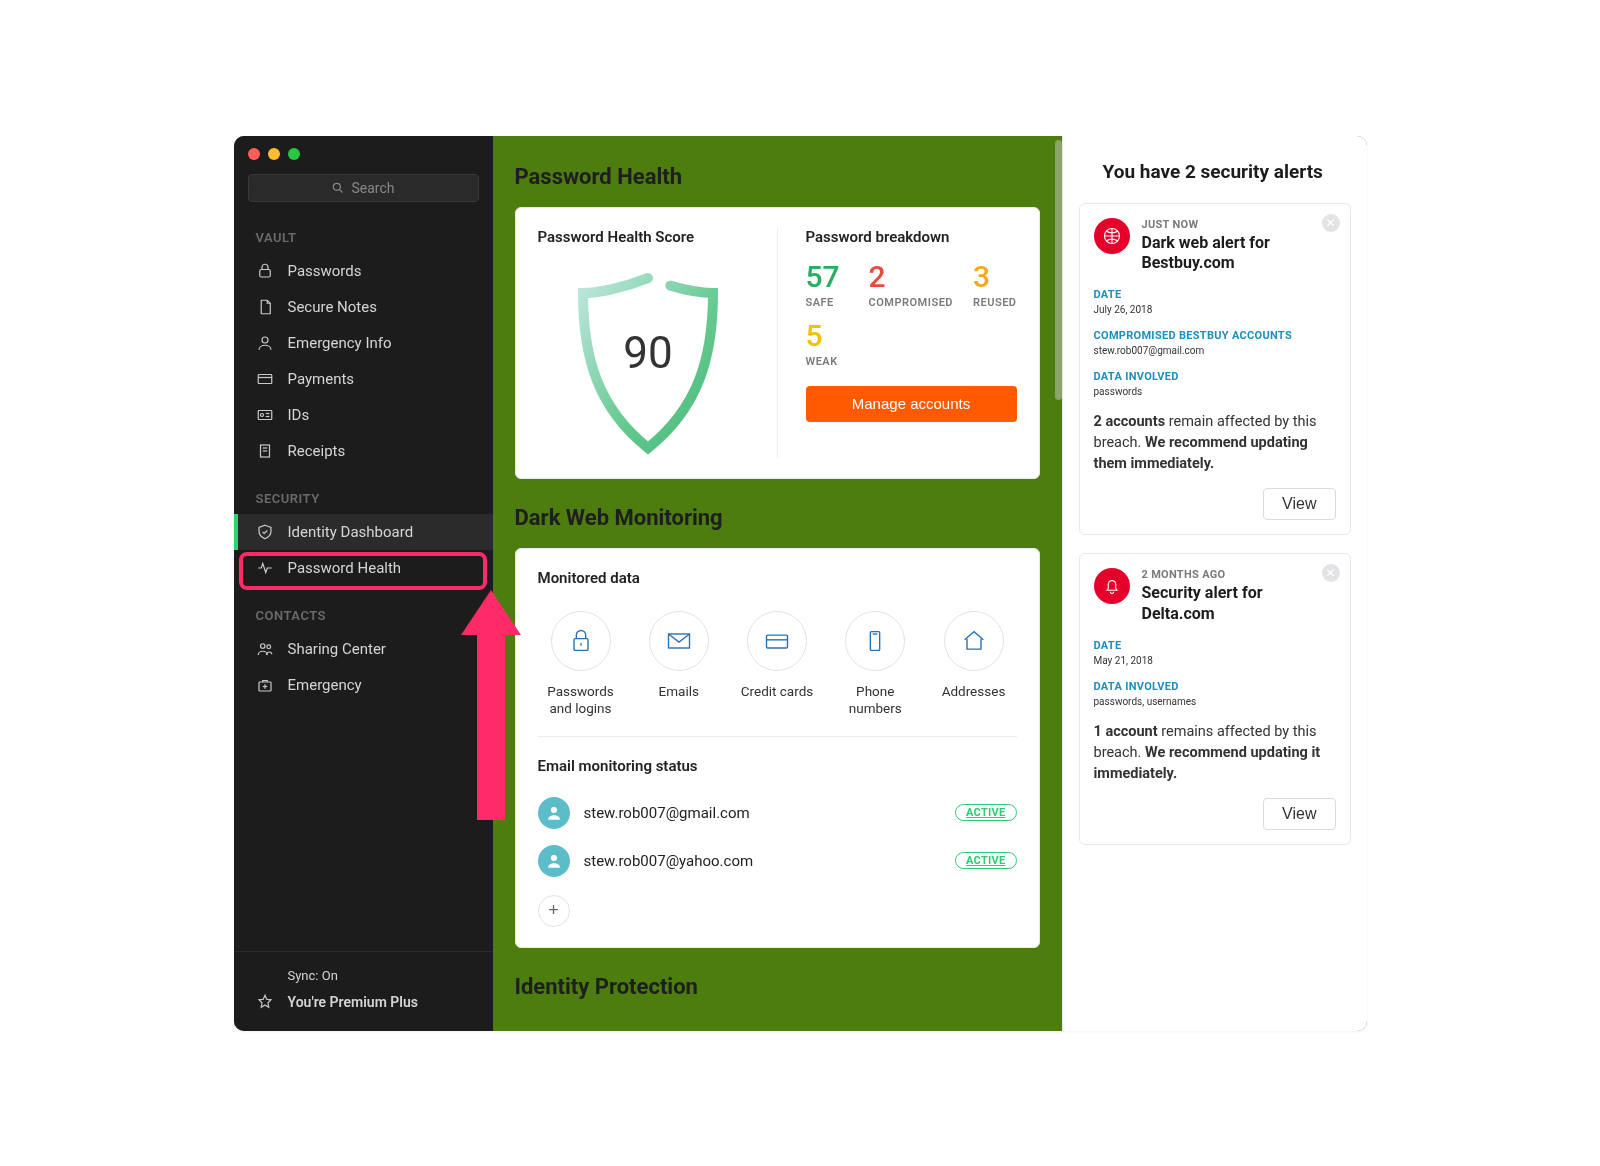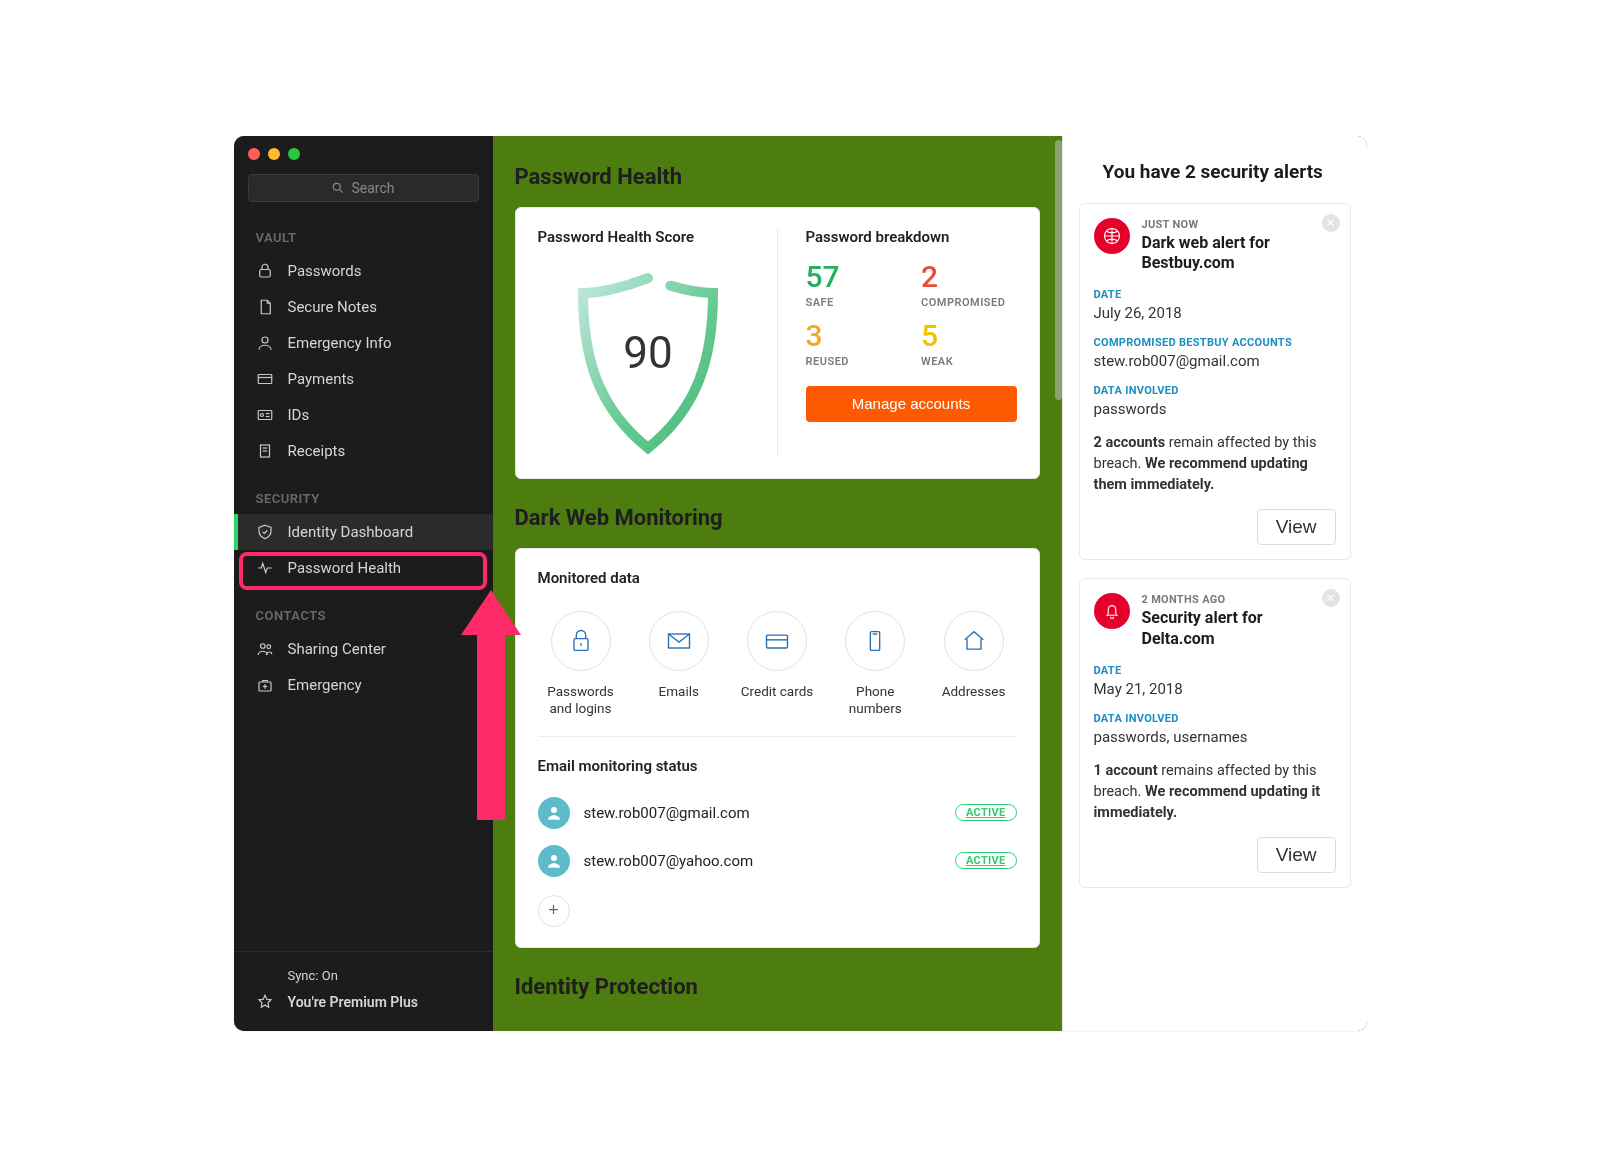--- a/index.html
+++ b/index.html
@@ -81,21 +81,21 @@
   .card {
     background: #fff; border: 1px solid #e7e8ea; border-radius: 6px; padding: 20px 22px;
     margin-bottom: 26px;
   }
   .ph-row { display: flex; }
   .ph-score { flex: 0 0 240px; border-right: 1px solid #ececec; padding-right: 18px; }
   .ph-score h3, .ph-break h3 { font-size: 15px; font-weight: 600; color: #222; margin-bottom: 16px; }
   .shield-wrap { display:flex; justify-content:center; padding-top: 6px; }
   .shield-score { font-size: 44px; font-weight: 400; color: #333; }
   .ph-break { flex:1; padding-left: 28px; }
-  .stat-grid { display:grid; grid-template-columns: 1fr 1fr; gap: 12px 20px; }
+  .stat-grid { display:grid; grid-template-columns: 1fr 1fr 1fr; gap: 12px 20px; }
   .stat .num { font-size: 30px; font-weight: 500; line-height: 1; }
   .stat .lab { font-size: 11px; font-weight: 600; letter-spacing: 0.5px; color: #7a7a7a; margin-top: 4px; }
   .num.safe { color:#27ae60; }
   .num.comp { color:#e74c3c; }
   .num.reused { color:#f5a623; }
   .num.weak { color:#f2c200; }
   .manage-btn {
     margin-top: 18px; width: 100%; height: 36px;
     background: #ff5a00; color:#fff; border:none; border-radius:4px;
     font-size: 15px; font-weight: 500; cursor:pointer;
@@ -146,27 +146,27 @@
   }
   .alert-head { display:flex; gap:12px; }
   .alert-icon {
     width:36px; height:36px; border-radius:50%; background:#e4002b;
     display:flex; align-items:center; justify-content:center; flex:0 0 36px;
   }
   .alert-icon svg { width:20px; height:20px; fill:#fff; stroke:#fff; }
   .alert-time { font-size:11px; font-weight:700; color:#7a7a7a; letter-spacing:0.3px; }
   .alert-title { font-size:16px; font-weight:700; color:#1c1c1c; line-height:1.3; margin-top:2px; }
   .alert-sub { font-size:11px; font-weight:700; color:#1d8fbf; letter-spacing:0.3px; margin-top:14px; }
-  .alert-val { font-size:15px; color:#333; margin-top:3px; }
+  .alert-val { font-size:10px; color:#333; margin-top:3px; }
   .alert-body { font-size:14.5px; color:#333; margin-top:14px; line-height:1.45; }
   .alert-body b { font-weight:700; }
   .view-btn {
     margin-top: 14px; float:right;
     border:1px solid #d9dbde; background:#fff; border-radius:4px;
-    padding: 6px 18px; font-size:19px; color:#333; cursor:pointer;
+    padding: 6px 18px; font-size:16px; color:#333; cursor:pointer;
   }
   .clear { clear:both; }
 
   
   .scroll-ind { position:absolute; right: 305px; top: 4px; width: 7px; height: 260px; background: #c9c9c9; border-radius: 4px; opacity: .5; }
 </style>
 </head>
 <body>
 
 <div class="window">

